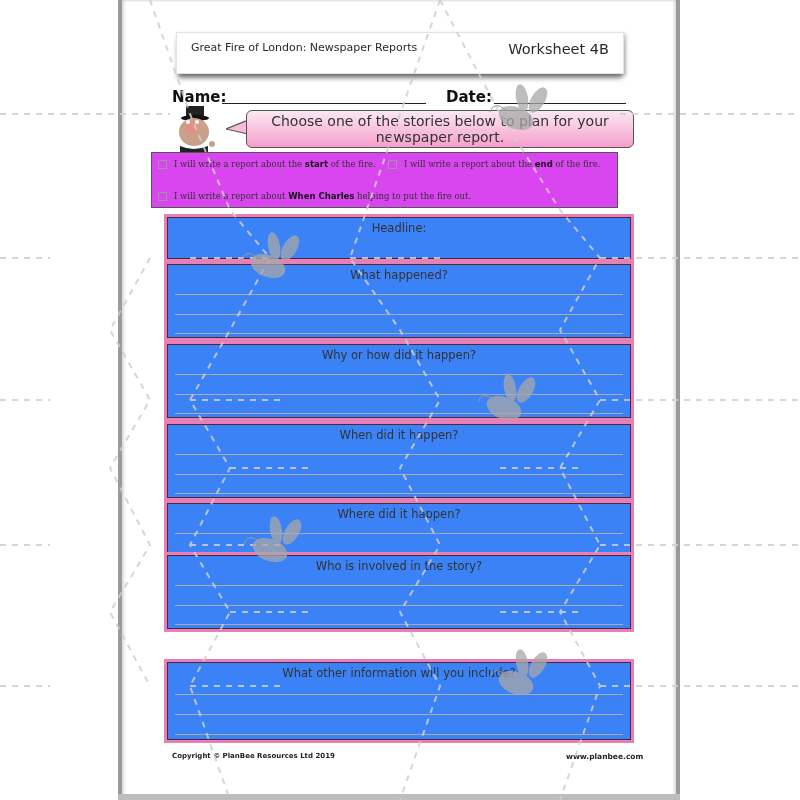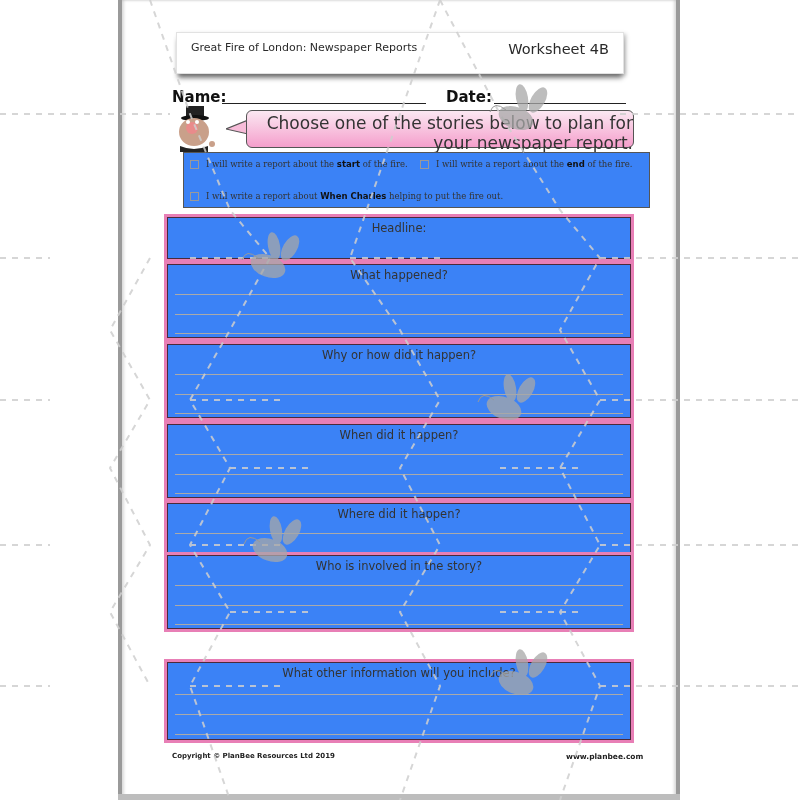--- a/index.html
+++ b/index.html
@@ -15,22 +15,22 @@
   .title-text { position:absolute; left:14px; top:8px; font-size:11px; color:#2a2a2a; }
   .ws-text { position:absolute; right:14px; top:8px; font-size:14.5px; color:#2a2a2a; }
   .name-label { position:absolute; left:172px; top:88px; font-size:15px; font-weight:bold; color:#111; }
   .name-line { position:absolute; left:222px; top:103px; width:204px; border-bottom:1.5px solid #222; }
   .date-label { position:absolute; left:446px; top:88px; font-size:15px; font-weight:bold; color:#111; }
   .date-line { position:absolute; left:494px; top:103px; width:132px; border-bottom:1.5px solid #222; }
   .mascot { position:absolute; left:172px; top:106px; width:48px; height:46px; }
   .bubble { position:absolute; left:246px; top:110px; width:386px; height:36px; border:1.5px solid #555;
             border-radius:6px; background:linear-gradient(#fbe8f2, #f59fcc); }
   .bubble-tail { position:absolute; left:226px; top:118px; width:22px; height:20px; }
-  .bubble-line { position:absolute; left:0; width:100%; text-align:right; font-size:17px; color:#333; }
-  .choices { position:absolute; left:183px; top:152px; width:465px; height:54px; border:1.5px solid #555; background:#3b82f6; }
+  .bubble-line { position:absolute; left:0; width:100%; text-align:center; font-size:14px; color:#333; }
+  .choices { position:absolute; left:151px; top:152px; width:465px; height:54px; border:1.5px solid #555; background:#d946ef; }
   .choice-row { position:absolute; left:6px; font-size:8.5px; color:#333; font-family:"DejaVu Serif", serif; white-space:nowrap; }
   .cb { display:inline-block; width:7px; height:7px; border:1px solid #999; margin-right:7px; vertical-align:middle; }
   .choice-row b { font-family:"DejaVu Sans", sans-serif; color:#111; }
   .section { position:absolute; left:164px; width:470px; border:3px solid #e87fb6; box-sizing:border-box; background:#3b82f6; }
   .section::before { content:""; position:absolute; left:0; top:0; right:0; bottom:0; border:1.5px solid #4a2a3a; pointer-events:none; }
   .sec-title { position:absolute; left:0; width:100%; top:4px; text-align:center; font-size:11.5px; color:#333; }
   .wline { position:absolute; left:8px; right:8px; border-top:1px solid #aaa; }
   .footer-left { position:absolute; left:172px; top:752px; font-size:7px; font-weight:bold; color:#222; }
   .footer-right { position:absolute; left:566px; top:752px; font-size:7.5px; font-weight:bold; color:#222; }
   .bee { position:absolute; width:70px; height:60px; z-index:6; }

